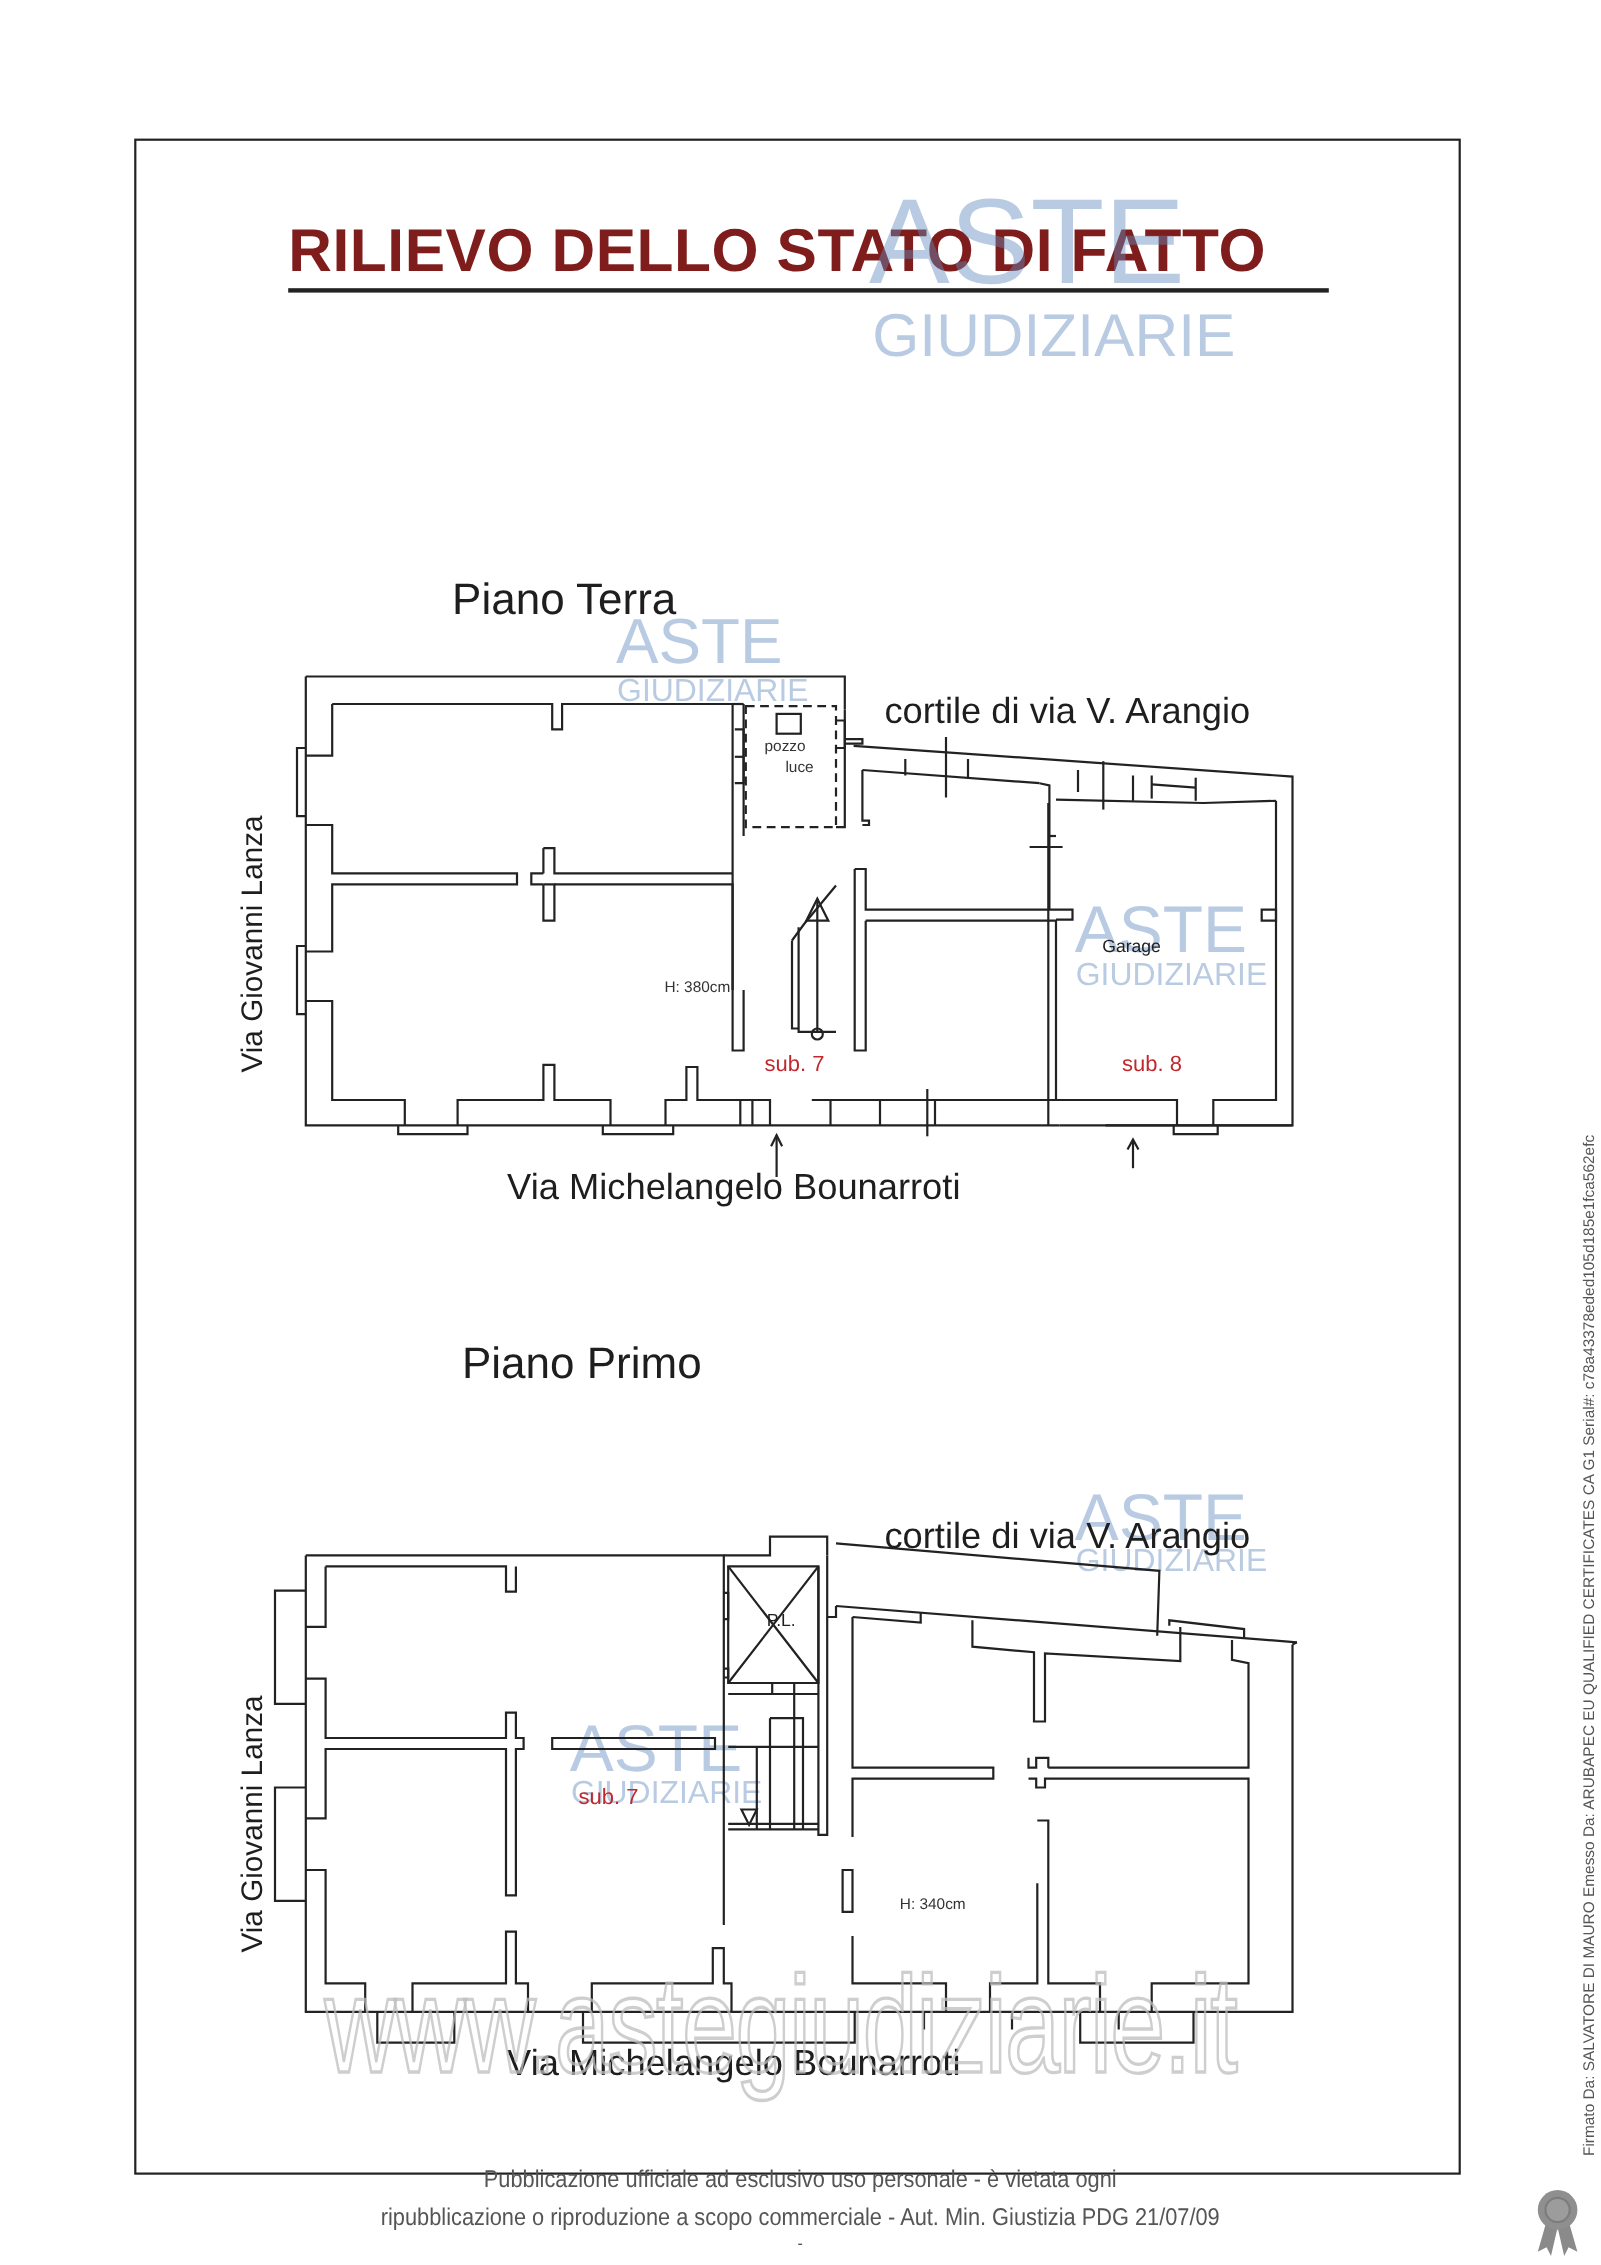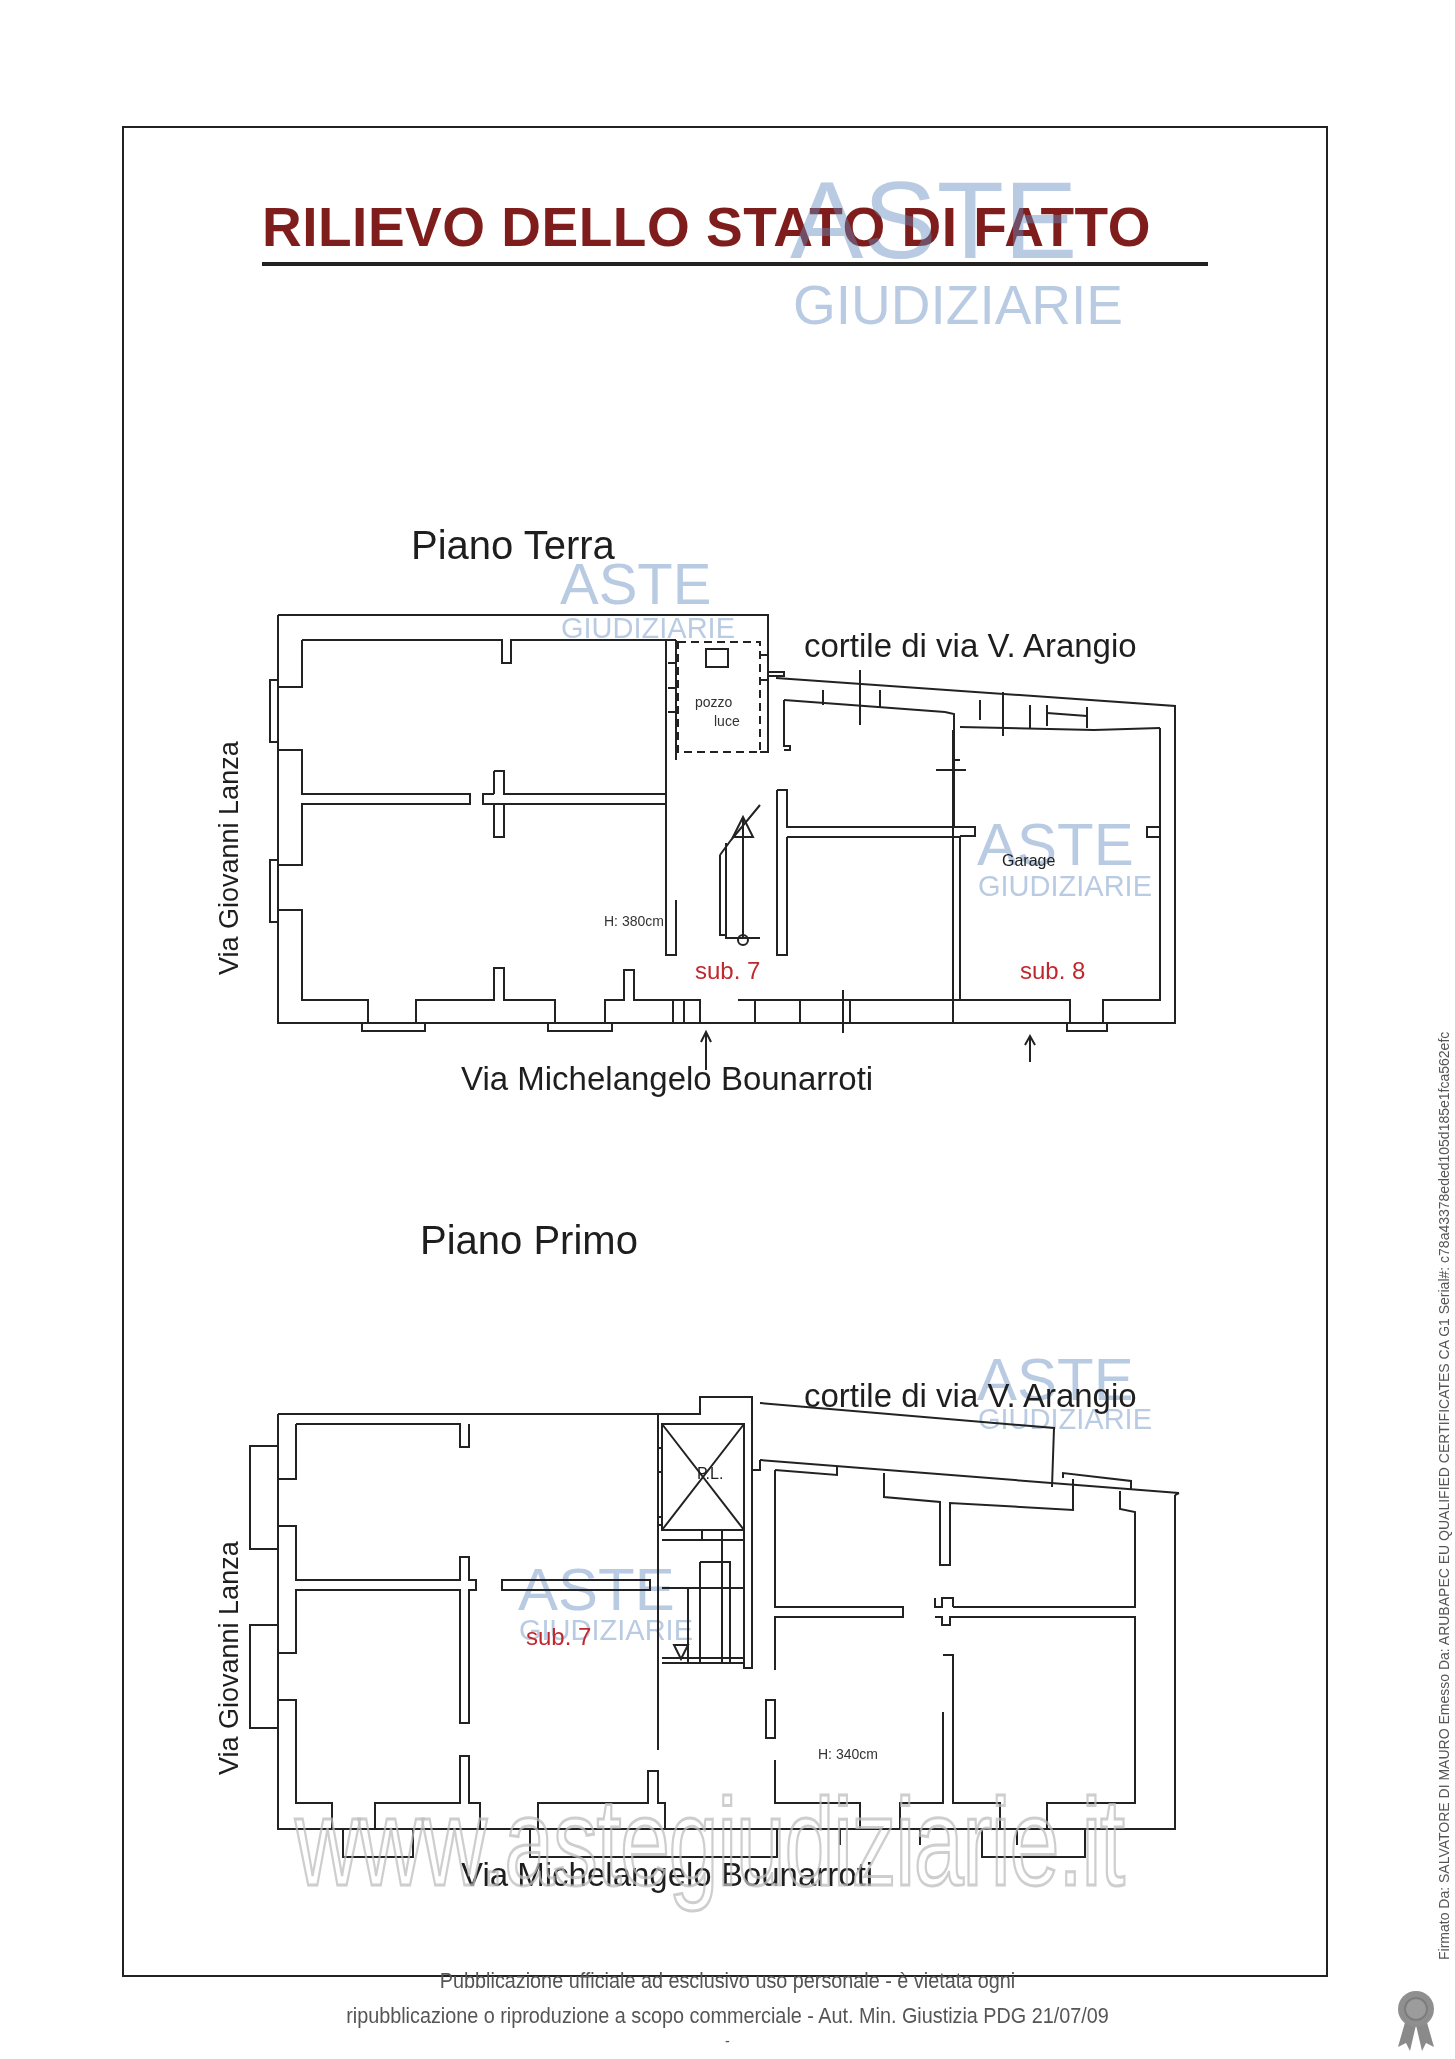--- a/index.html
+++ b/index.html
@@ -3,22 +3,22 @@
 <meta charset="utf-8">
 <style>
   html, body { margin:0; padding:0; background:#ffffff; }
   body { width:1455px; height:2059px; position:relative; overflow:hidden; font-family:"Liberation Sans", sans-serif; color:#1a1a1a; }
   .frame { position:absolute; left:122px; top:126px; width:1206px; height:1851px; border:2px solid #222; box-sizing:border-box; }
   .title { position:absolute; left:262px; top:195px; font-family:"Liberation Sans", sans-serif; font-weight:bold; font-size:55px; letter-spacing:0.5px; color:#7f1d1d; white-space:nowrap; transform:scaleX(1.0); }
   .title-underline { position:absolute; left:262px; top:262px; width:946px; height:4px; background:#222; }
   .floor-title { position:absolute; font-size:40px; color:#1e1e1e; white-space:nowrap; }
   .street { position:absolute; font-size:33px; color:#1e1e1e; white-space:nowrap; }
   .street-v { position:absolute; font-size:27px; color:#1e1e1e; white-space:nowrap; transform-origin:left top; transform:rotate(-90deg); }
-  .small { position:absolute; font-size:14px; color:#333; white-space:nowrap;margin-top:24px; }
-  .sub { position:absolute; font-size:24px; color:#c0282d; white-space:nowrap; }
+  .small { position:absolute; font-size:14px; color:#333; white-space:nowrap; }
+  .sub { position:absolute; font-size:20px; color:#c0282d; white-space:nowrap; }
   .label-md { position:absolute; font-size:16px; color:#1e1e1e; white-space:nowrap; }
   svg.plan { position:absolute; left:0; top:0; }
   .wm-aste { position:absolute; color:rgba(100,140,190,0.45); white-space:nowrap; font-weight:normal; line-height:1; }
   .wm-url { position:absolute; left:295px; top:1770px; font-size:125px; color:rgba(255,255,255,0.0); -webkit-text-stroke:3px rgba(190,190,190,0.75); white-space:nowrap; transform:scaleX(0.72); transform-origin:left top; letter-spacing:-2px; }
   .footer { position:absolute; left:0; width:1455px; text-align:center; font-size:22px; color:#555; white-space:nowrap; transform:scaleX(0.9); }
   .sig { position:absolute; left:1436px; top:1960px; font-size:14px; color:#555; white-space:nowrap; transform-origin:left top; transform:rotate(-90deg); }
   .seal { position:absolute; left:1392px; top:1985px; width:48px; height:70px; }
 </style>
 </head>
 <body>

